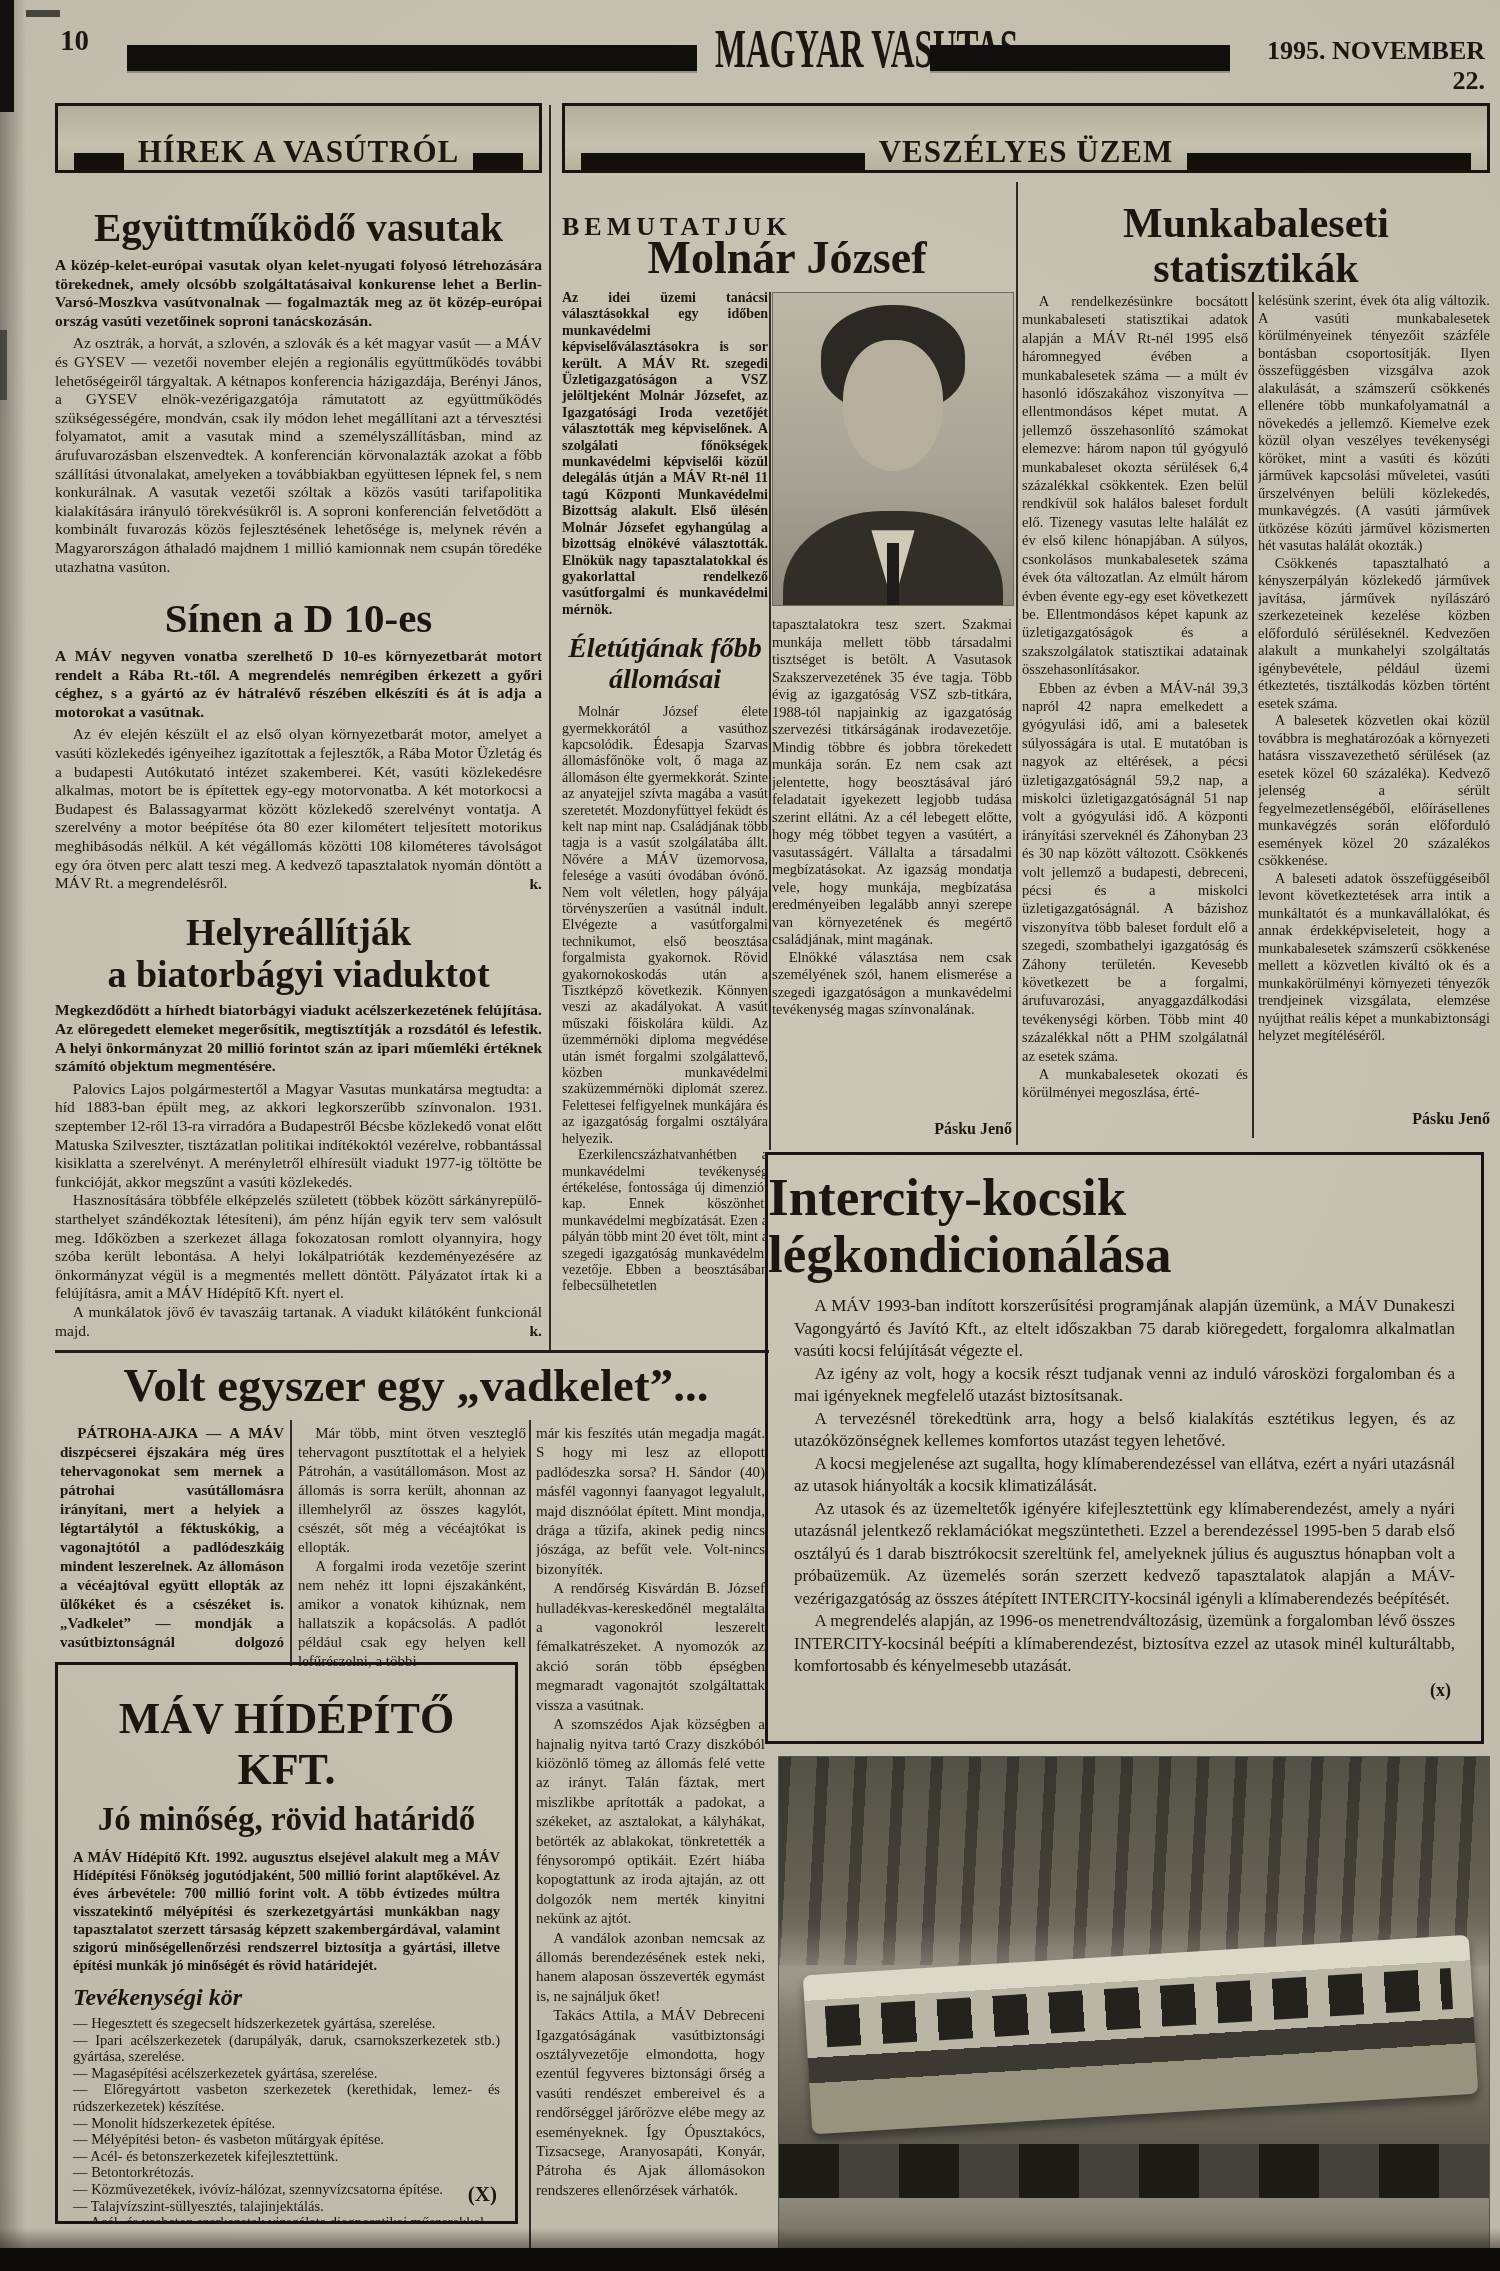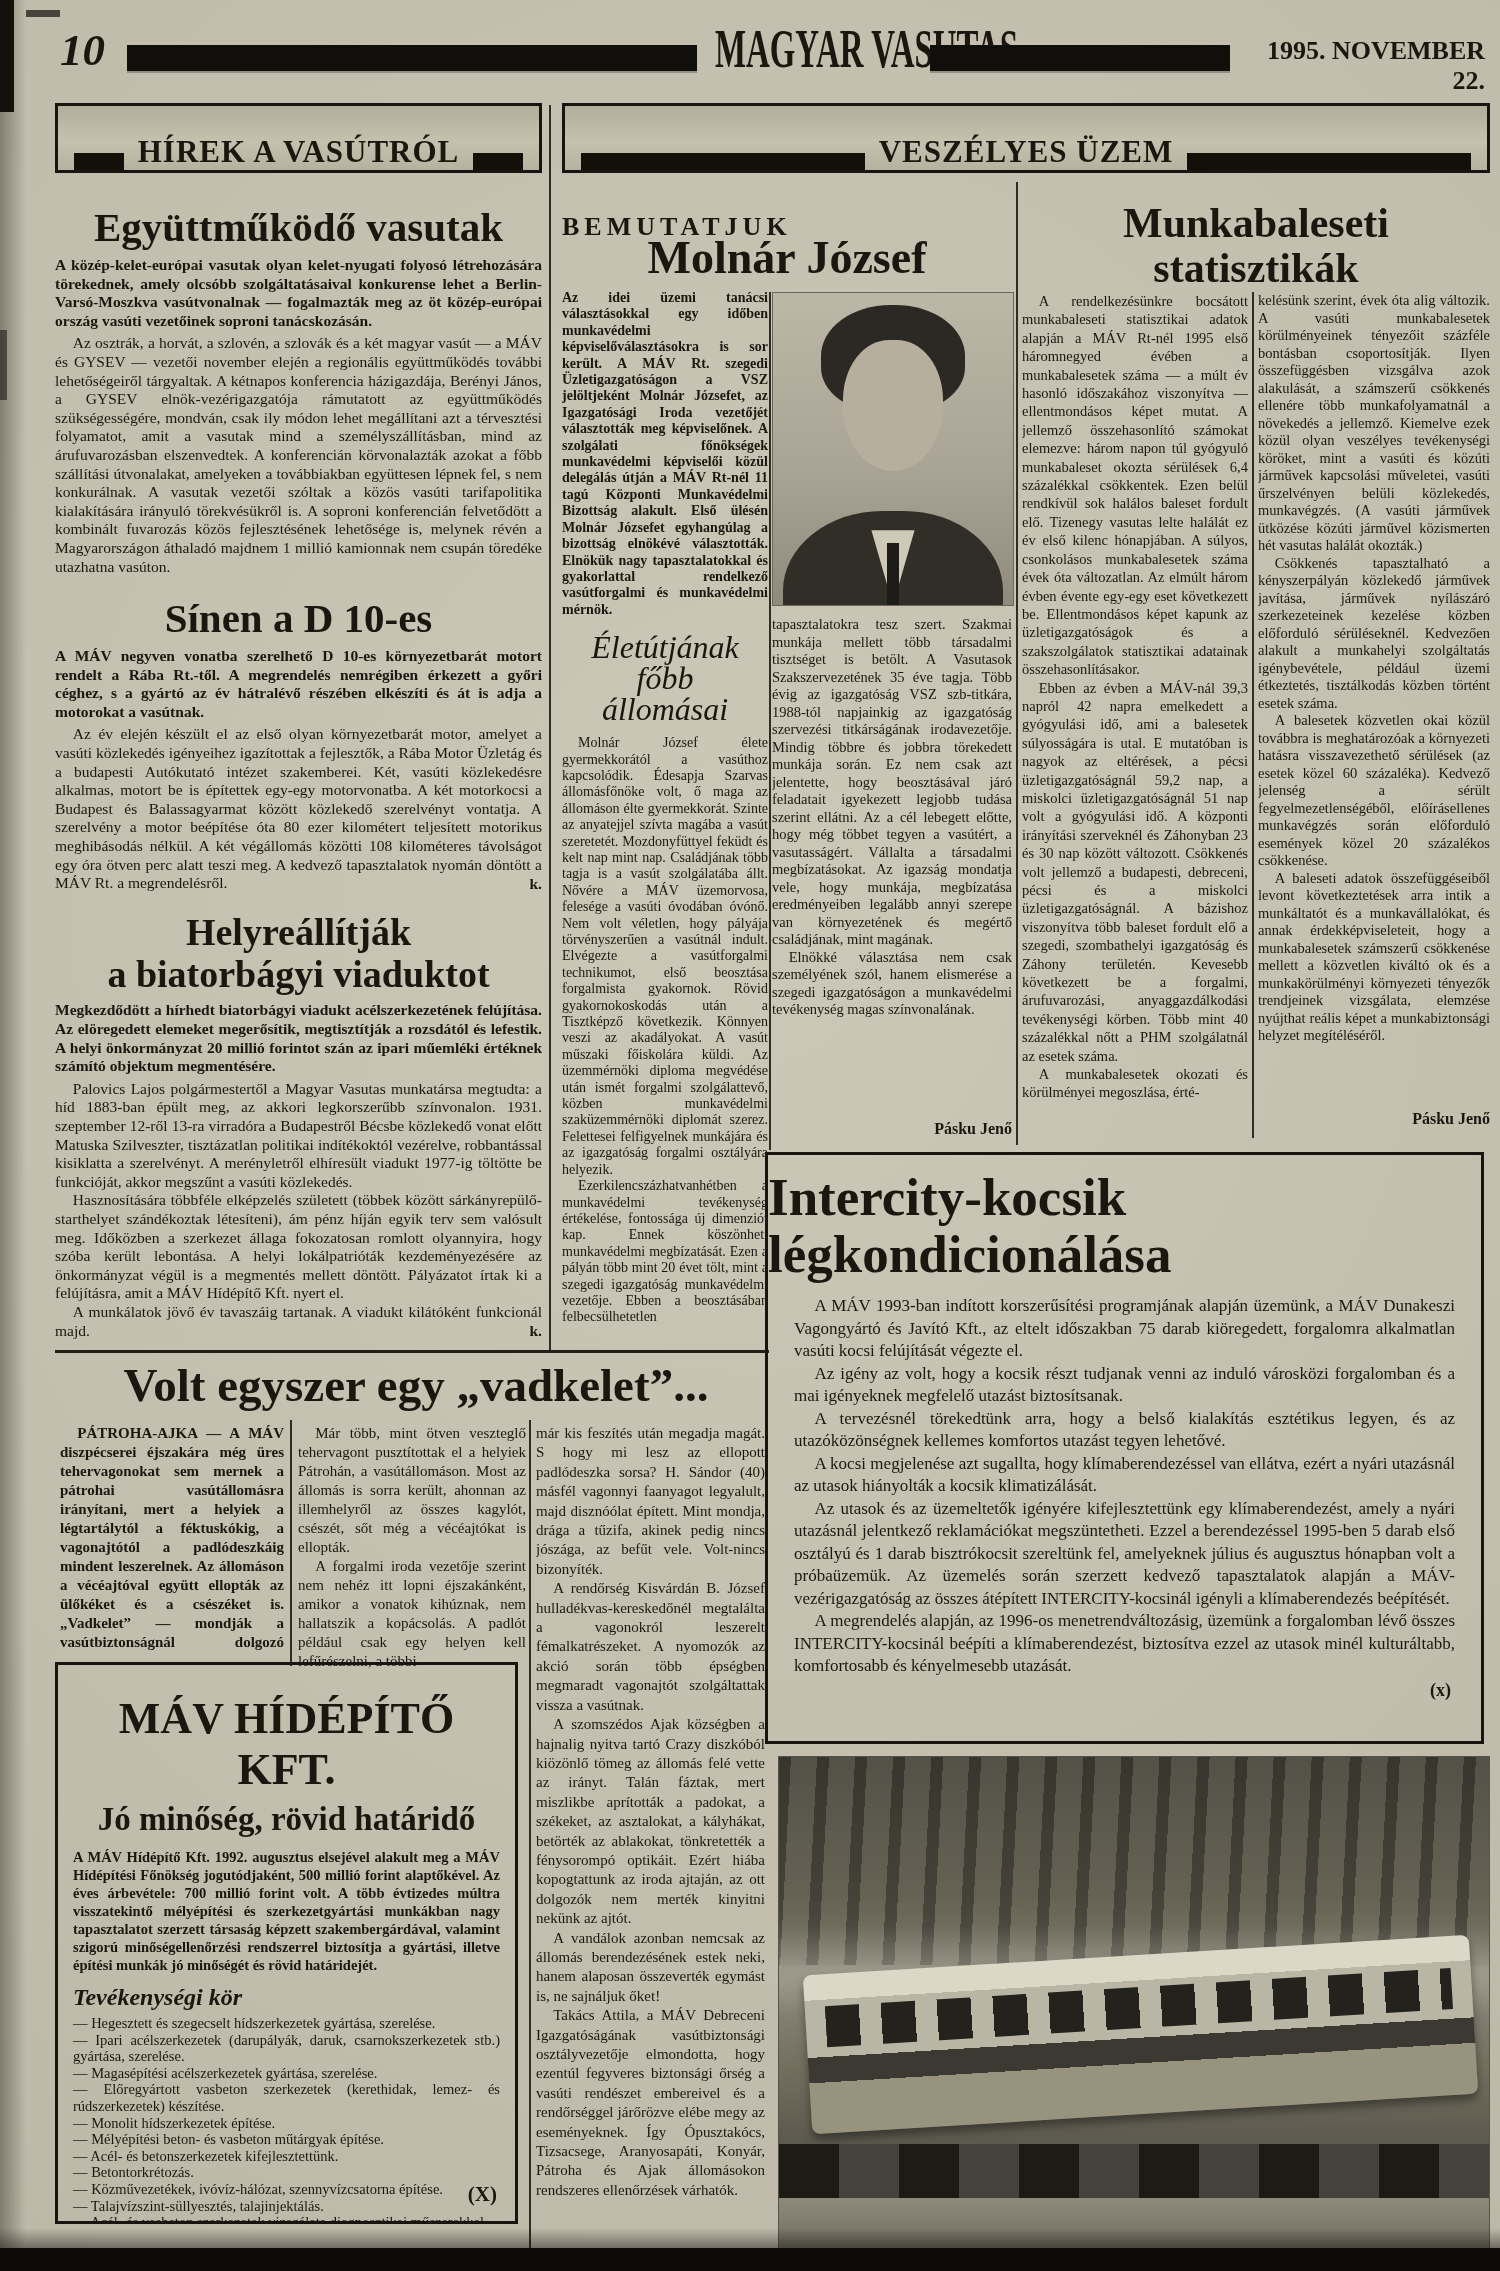--- a/index.html
+++ b/index.html
@@ -8,21 +8,21 @@
     background:radial-gradient(120% 90% at 50% 40%, rgba(255,255,255,.10), rgba(0,0,0,.07)),#c7c1af;}
   
   .edgeL{position:absolute;left:0;top:0;width:26px;height:100%;background:linear-gradient(90deg,rgba(25,23,18,.38),rgba(25,23,18,0));}
   .smudge{position:absolute;background:#13110d;}
   .s1{left:0;top:0;width:14px;height:112px;}
   .s2{left:0;top:330px;width:7px;height:70px;opacity:.55;}
   .s3{left:26px;top:10px;width:34px;height:7px;opacity:.7;}
   .bottom-edge{position:absolute;left:0;top:2248px;width:1500px;height:23px;background:#0c0b08;}
   .bottom-smear{position:absolute;left:0;top:2228px;width:1500px;height:20px;background:linear-gradient(180deg,rgba(20,18,14,0),rgba(20,18,14,.45));}
   
-  .pageno{position:absolute;left:60px;top:24px;font-size:45px;font-weight:700;font-style:italic;}
+  .pageno{position:absolute;left:60px;top:24px;font-size:29px;font-weight:700;}
   .mbar{position:absolute;top:45px;height:26px;background:#100f0c;box-shadow:0 2px 0 rgba(0,0,0,.25);}
   .mbar1{left:127px;width:570px;}
   .mbar2{left:930px;width:300px;}
   .mast-wrap{position:absolute;left:650px;top:16px;width:310px;text-align:center;white-space:nowrap;}
   .mast{display:inline-block;font-size:47px;font-weight:700;transform:scale(.70,1.18);transform-origin:center top;letter-spacing:0px;}
   .mdate{position:absolute;left:1230px;top:36px;width:255px;text-align:right;font-size:26px;font-weight:700;}
   
   .strip{position:absolute;top:103px;height:70px;border:3px solid #181510;background:linear-gradient(180deg,#b3ad9b,#c6c0ae 55%,#b7b19f);
     display:flex;align-items:flex-end;gap:14px;padding:0 16px;box-sizing:border-box;}
   .stripL{left:55px;width:487px;}
@@ -38,21 +38,21 @@
   .lead{font-weight:700;}
   .sign{text-align:right;font-weight:700;}
   .up{margin-top:-18px;}
   .mt6{margin-top:6px;}.mt4{margin-top:4px;}.mt20{margin-top:20px;}.mt18{margin-top:18px;}
   .colflow{position:absolute;overflow:hidden;text-align:justify;}
   .colL{left:55px;top:205px;width:487px;height:1148px;font-size:15.5px;line-height:18.6px;}
   
   .kicker{position:absolute;left:562px;top:212px;font-size:26px;font-weight:700;letter-spacing:5px;}
   .molnar-title{position:absolute;left:562px;top:231px;width:450px;text-align:center;font-size:46px;font-weight:700;}
   .colA{left:562px;top:290px;width:206px;height:1060px;font-size:14px;line-height:16.4px;}
-  .subhead{margin:14px 0 10px;text-align:center;font-weight:400;font-style:italic;font-size:32px;line-height:31px;}
+  .subhead{margin:14px 0 10px;text-align:center;font-weight:700;font-style:italic;font-size:28px;line-height:31px;}
   .colB{left:772px;top:616px;width:240px;height:500px;font-size:14.5px;line-height:17.5px;}
   .signB{position:absolute;left:772px;top:1120px;width:240px;}
   
   .photo-port{position:absolute;left:772px;top:292px;width:240px;height:312px;border:1px solid #6b675c;overflow:hidden;
     background:linear-gradient(180deg,#bcb7a6,#a9a495 55%,#8f8a7b);}
   .pp-hair{position:absolute;top:4%;left:20%;width:60%;height:34%;background:#2c2924;border-radius:48% 48% 42% 42%;}
   .pp-face{position:absolute;top:15%;left:29%;width:42%;height:42%;background:#b7af9e;border-radius:46% 46% 50% 50%;}
   .pp-suit{position:absolute;bottom:-2%;left:4%;width:92%;height:32%;background:#312e28;border-radius:45% 45% 0 0 / 80% 80% 0 0;}
   .pp-shirt{position:absolute;bottom:0;left:41%;width:18%;height:24%;background:#cfc9b8;clip-path:polygon(0 0,100% 0,50% 100%);}
   .pp-tie{position:absolute;bottom:0;left:47.5%;width:5%;height:20%;background:#1e1c18;}

